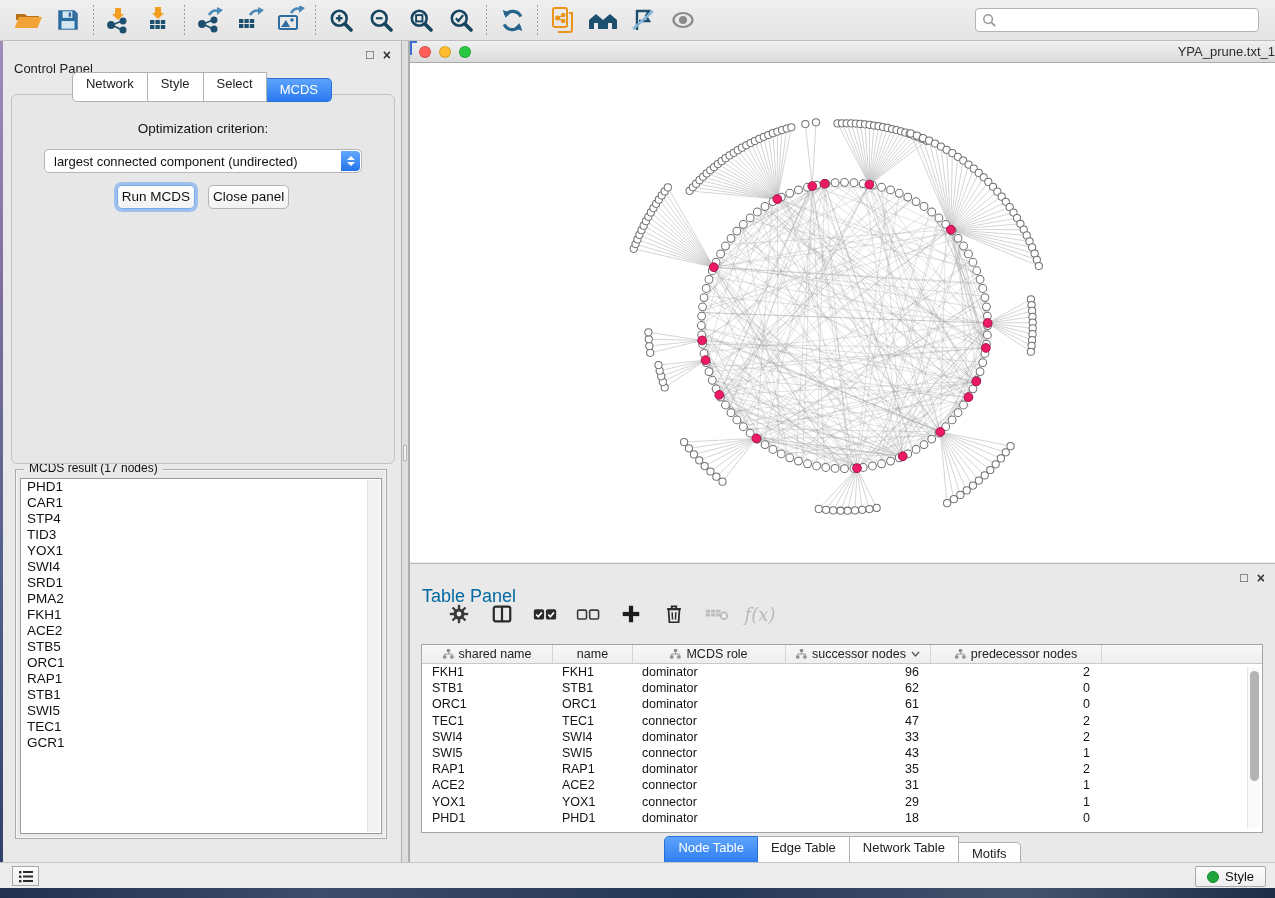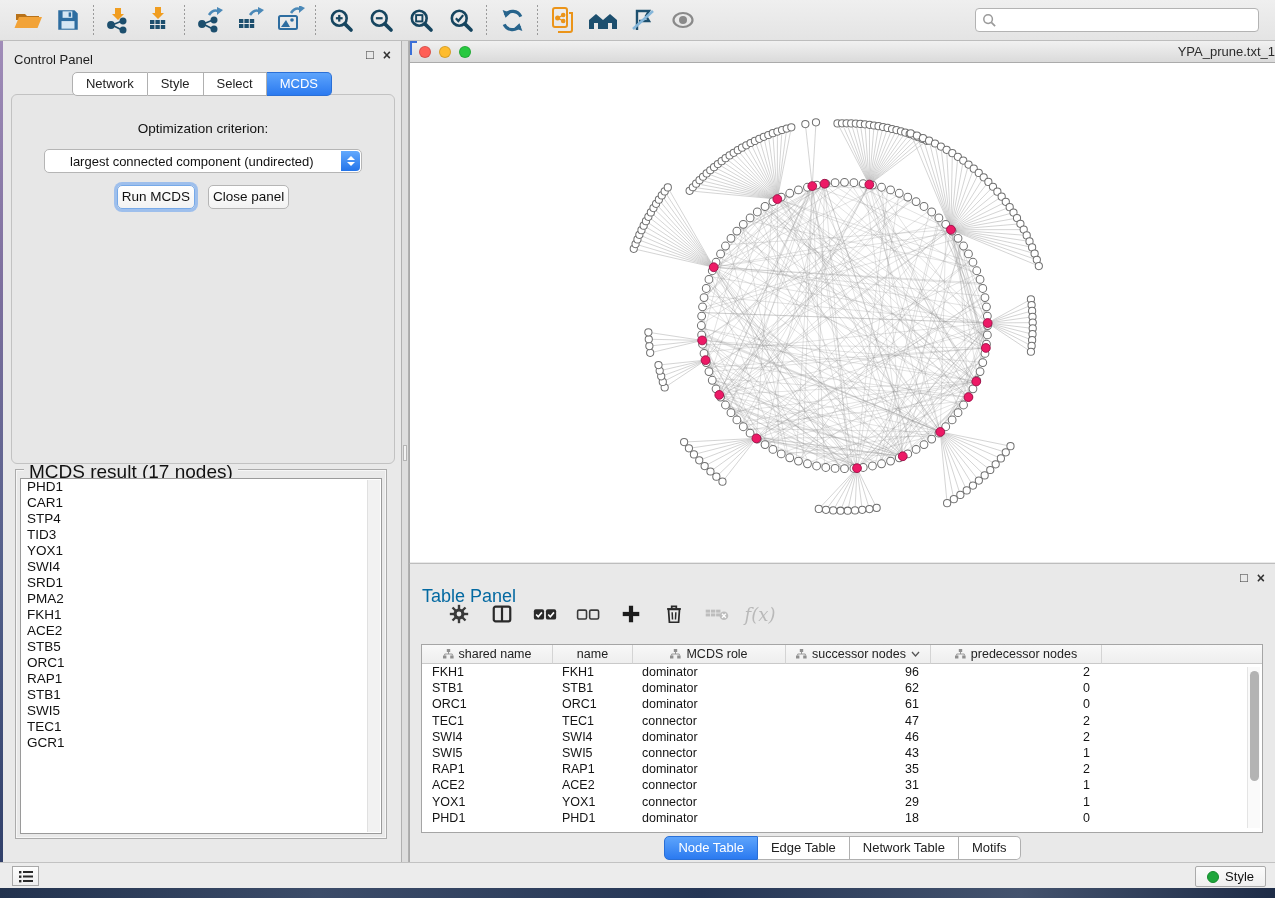--- a/index.html
+++ b/index.html
@@ -23,48 +23,48 @@
      border:1px solid #b3b3b3;border-radius:4px;display:flex;align-items:center;padding:0 6px;}
   .search-box input{border:none;outline:none;flex:1;font-size:13px;min-width:0;background:transparent;
      font-family:"Liberation Sans",sans-serif;}
   
   .win-icons{position:absolute;right:10px;top:0;height:100%;display:flex;align-items:center;gap:9px;}
   .win-ic{font-size:13px;color:#333;line-height:1;cursor:default;}
   .win-ic.close{font-weight:bold;font-size:14px;}
   
   .control-panel{position:absolute;left:3px;top:41px;width:398px;height:821px;background:#e9e9e9;}
   .cp-header{position:relative;height:27px;}
-  .cp-title{position:absolute;left:11px;top:11px;font-size:13px;color:#1d1d1d;text-align:right;}
+  .cp-title{position:absolute;left:11px;top:20px;font-size:13px;color:#1d1d1d;text-align:right;}
   .seg{display:flex;}
   .seg .tab{background:#fff;border:1px solid #b0b0b0;border-left-width:0;padding:3px 13px 4px;
      font-size:13px;color:#222;cursor:default;white-space:nowrap;}
   .seg .tab:first-child{border-left-width:1px;border-radius:5px 0 0 5px;}
-  .seg .tab:last-child{border-radius:0 5px 5px 0;}
+  .seg .tab:last-child{border-radius:0 5px 5px 0;margin-top:6px;}
   .seg .tab.active{background:linear-gradient(#5da4fc,#2b7af0);border-color:#2a6fd6;color:#fff;}
   .cp-tabs{position:absolute;left:0;top:31px;width:100%;display:flex;justify-content:center;z-index:2;}
   .cp-box{position:absolute;left:8px;top:53px;width:384px;height:370px;background:#e7e7e7;
      border:1px solid #c2c2c2;border-radius:6px;z-index:1;}
   .opt-label{margin-top:26px;text-align:center;font-size:13.5px;color:#111;}
   .criterion{position:relative;margin:13px auto 0;width:318px;height:24px;background:#fff;
      border:1px solid #b5b5b5;border-radius:5px;font-size:13px;color:#111;
-     display:flex;align-items:center;padding-left:25px;}
+     display:flex;align-items:center;padding-left:9px;}
   .criterion .stepper{position:absolute;right:1px;top:1px;bottom:1px;width:19px;border-radius:0 4px 4px 0;
      background:linear-gradient(#62a9fd,#2374ea);display:flex;flex-direction:column;
      align-items:center;justify-content:center;gap:2px;}
   .criterion .stepper i{width:0;height:0;border-left:4px solid transparent;border-right:4px solid transparent;}
   .criterion .stepper i.up{border-bottom:4px solid #fff;}
   .criterion .stepper i.down{border-top:4px solid #fff;}
   .btn-row{margin-top:12px;display:flex;justify-content:center;gap:13px;}
   .mac-btn{background:linear-gradient(#ffffff,#f2f2f2);border:1px solid #b5b5b5;border-radius:5px;
      font-size:13.5px;color:#111;padding:3px 4px 4px;font-family:"Liberation Sans",sans-serif;}
   .mac-btn.focused{box-shadow:0 0 0 3px rgba(110,165,240,.6);border-color:#76a9e8;}
   .mcds-fieldset{position:absolute;left:12px;top:428px;width:372px;height:370px;
      border:1px solid #ababab;box-shadow:inset 0 0 0 1px #f6f6f6;}
   .mcds-legend{position:absolute;left:8px;top:-9px;background:#e9e9e9;padding:0 5px;
-     font-size:19px;color:#111;}
+     font-size:12px;color:#111;}
   .mcds-list{position:absolute;left:4px;right:4px;top:8px;bottom:4px;background:#fff;
      border:1px solid #9a9a9a;overflow:hidden;}
   .mcds-item{font-size:13.5px;color:#111;line-height:16px;padding-left:6px;}
   .mcds-scroll{position:absolute;right:1px;top:1px;bottom:1px;width:13px;background:#f2f2f2;
      border-left:1px solid #e0e0e0;}
   
   .v-splitter{position:absolute;left:401px;top:41px;width:8px;height:821px;background:#dedede;
      border-left:1px solid #b0b0b0;border-right:1px solid #b0b0b0;}
   .v-splitter .grip{position:absolute;left:1px;top:404px;width:4px;height:16px;background:#f2f2f2;
      border:1px solid #b5b5b5;}
@@ -1212,21 +1212,21 @@
             <div class="td l2">TEC1</div>
             <div class="td l2">connector</div>
             <div class="td r">47</div>
             <div class="td r">2</div>
             <div class="td"></div>
           </div>
           <div class="tgrid">
             <div class="td l">SWI4</div>
             <div class="td l2">SWI4</div>
             <div class="td l2">dominator</div>
-            <div class="td r">46</div>
+            <div class="td r">33</div>
             <div class="td r">2</div>
             <div class="td"></div>
           </div>
           <div class="tgrid">
             <div class="td l">SWI5</div>
             <div class="td l2">SWI5</div>
             <div class="td l2">connector</div>
             <div class="td r">43</div>
             <div class="td r">1</div>
             <div class="td"></div>

